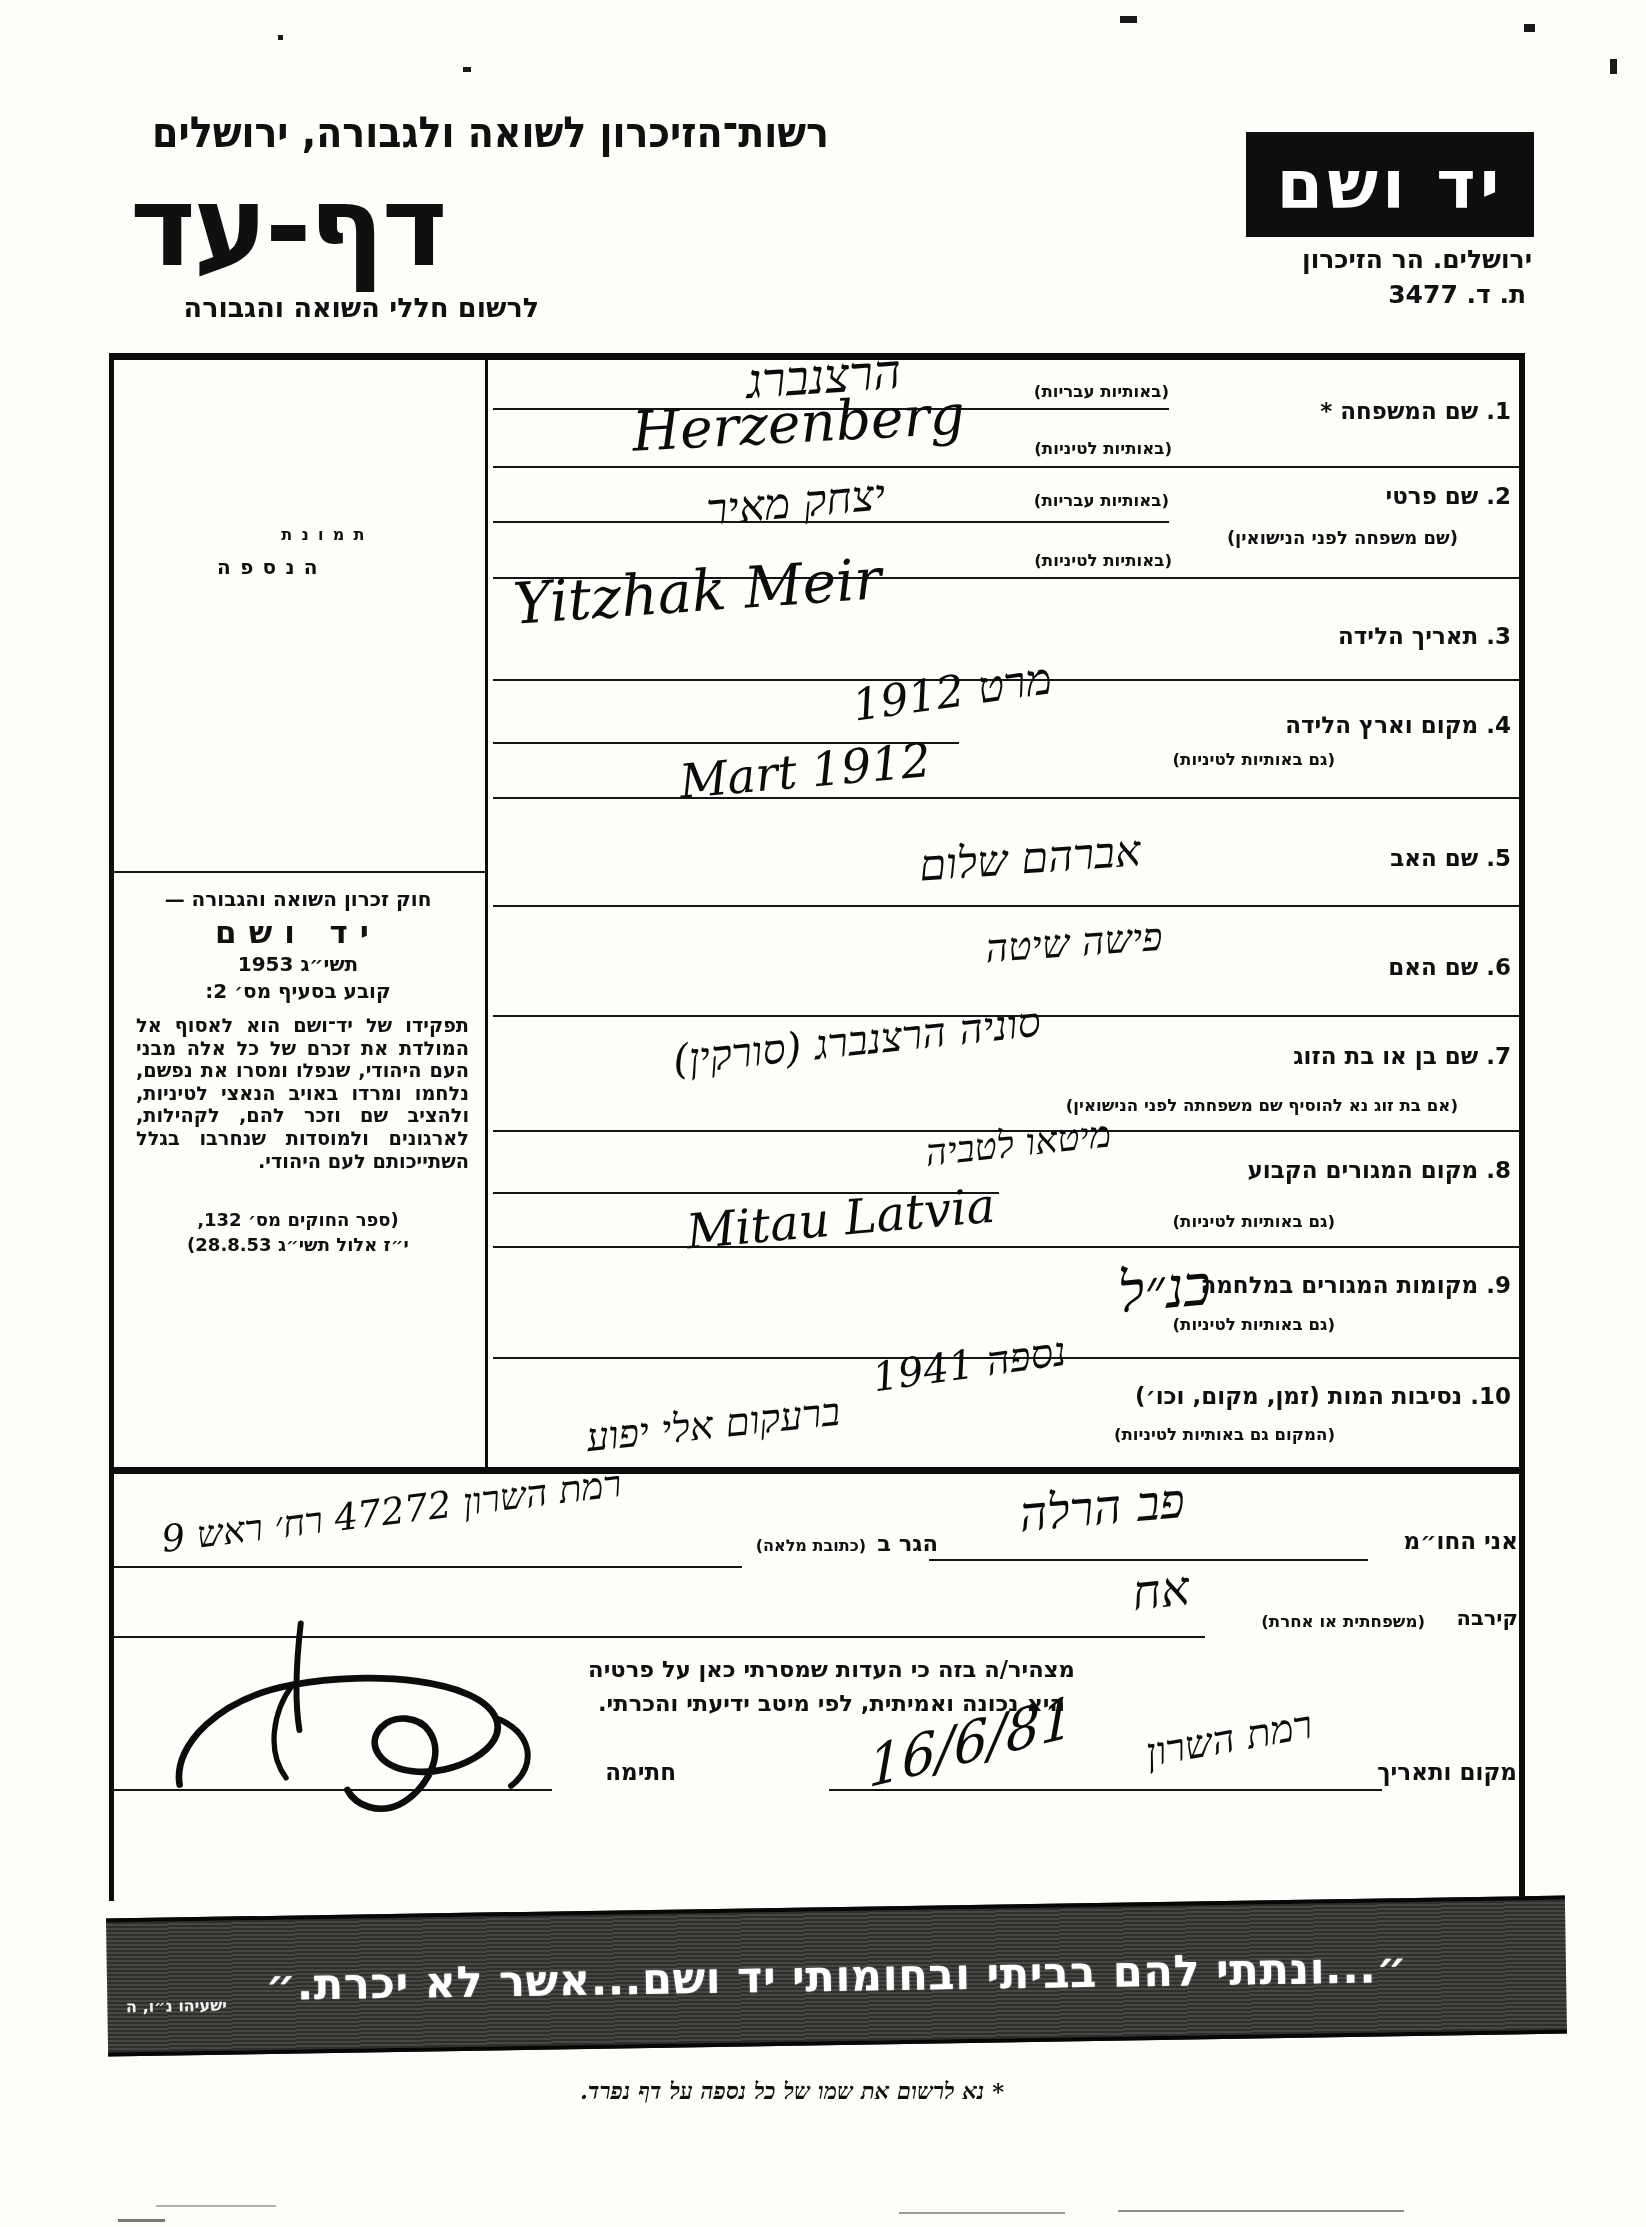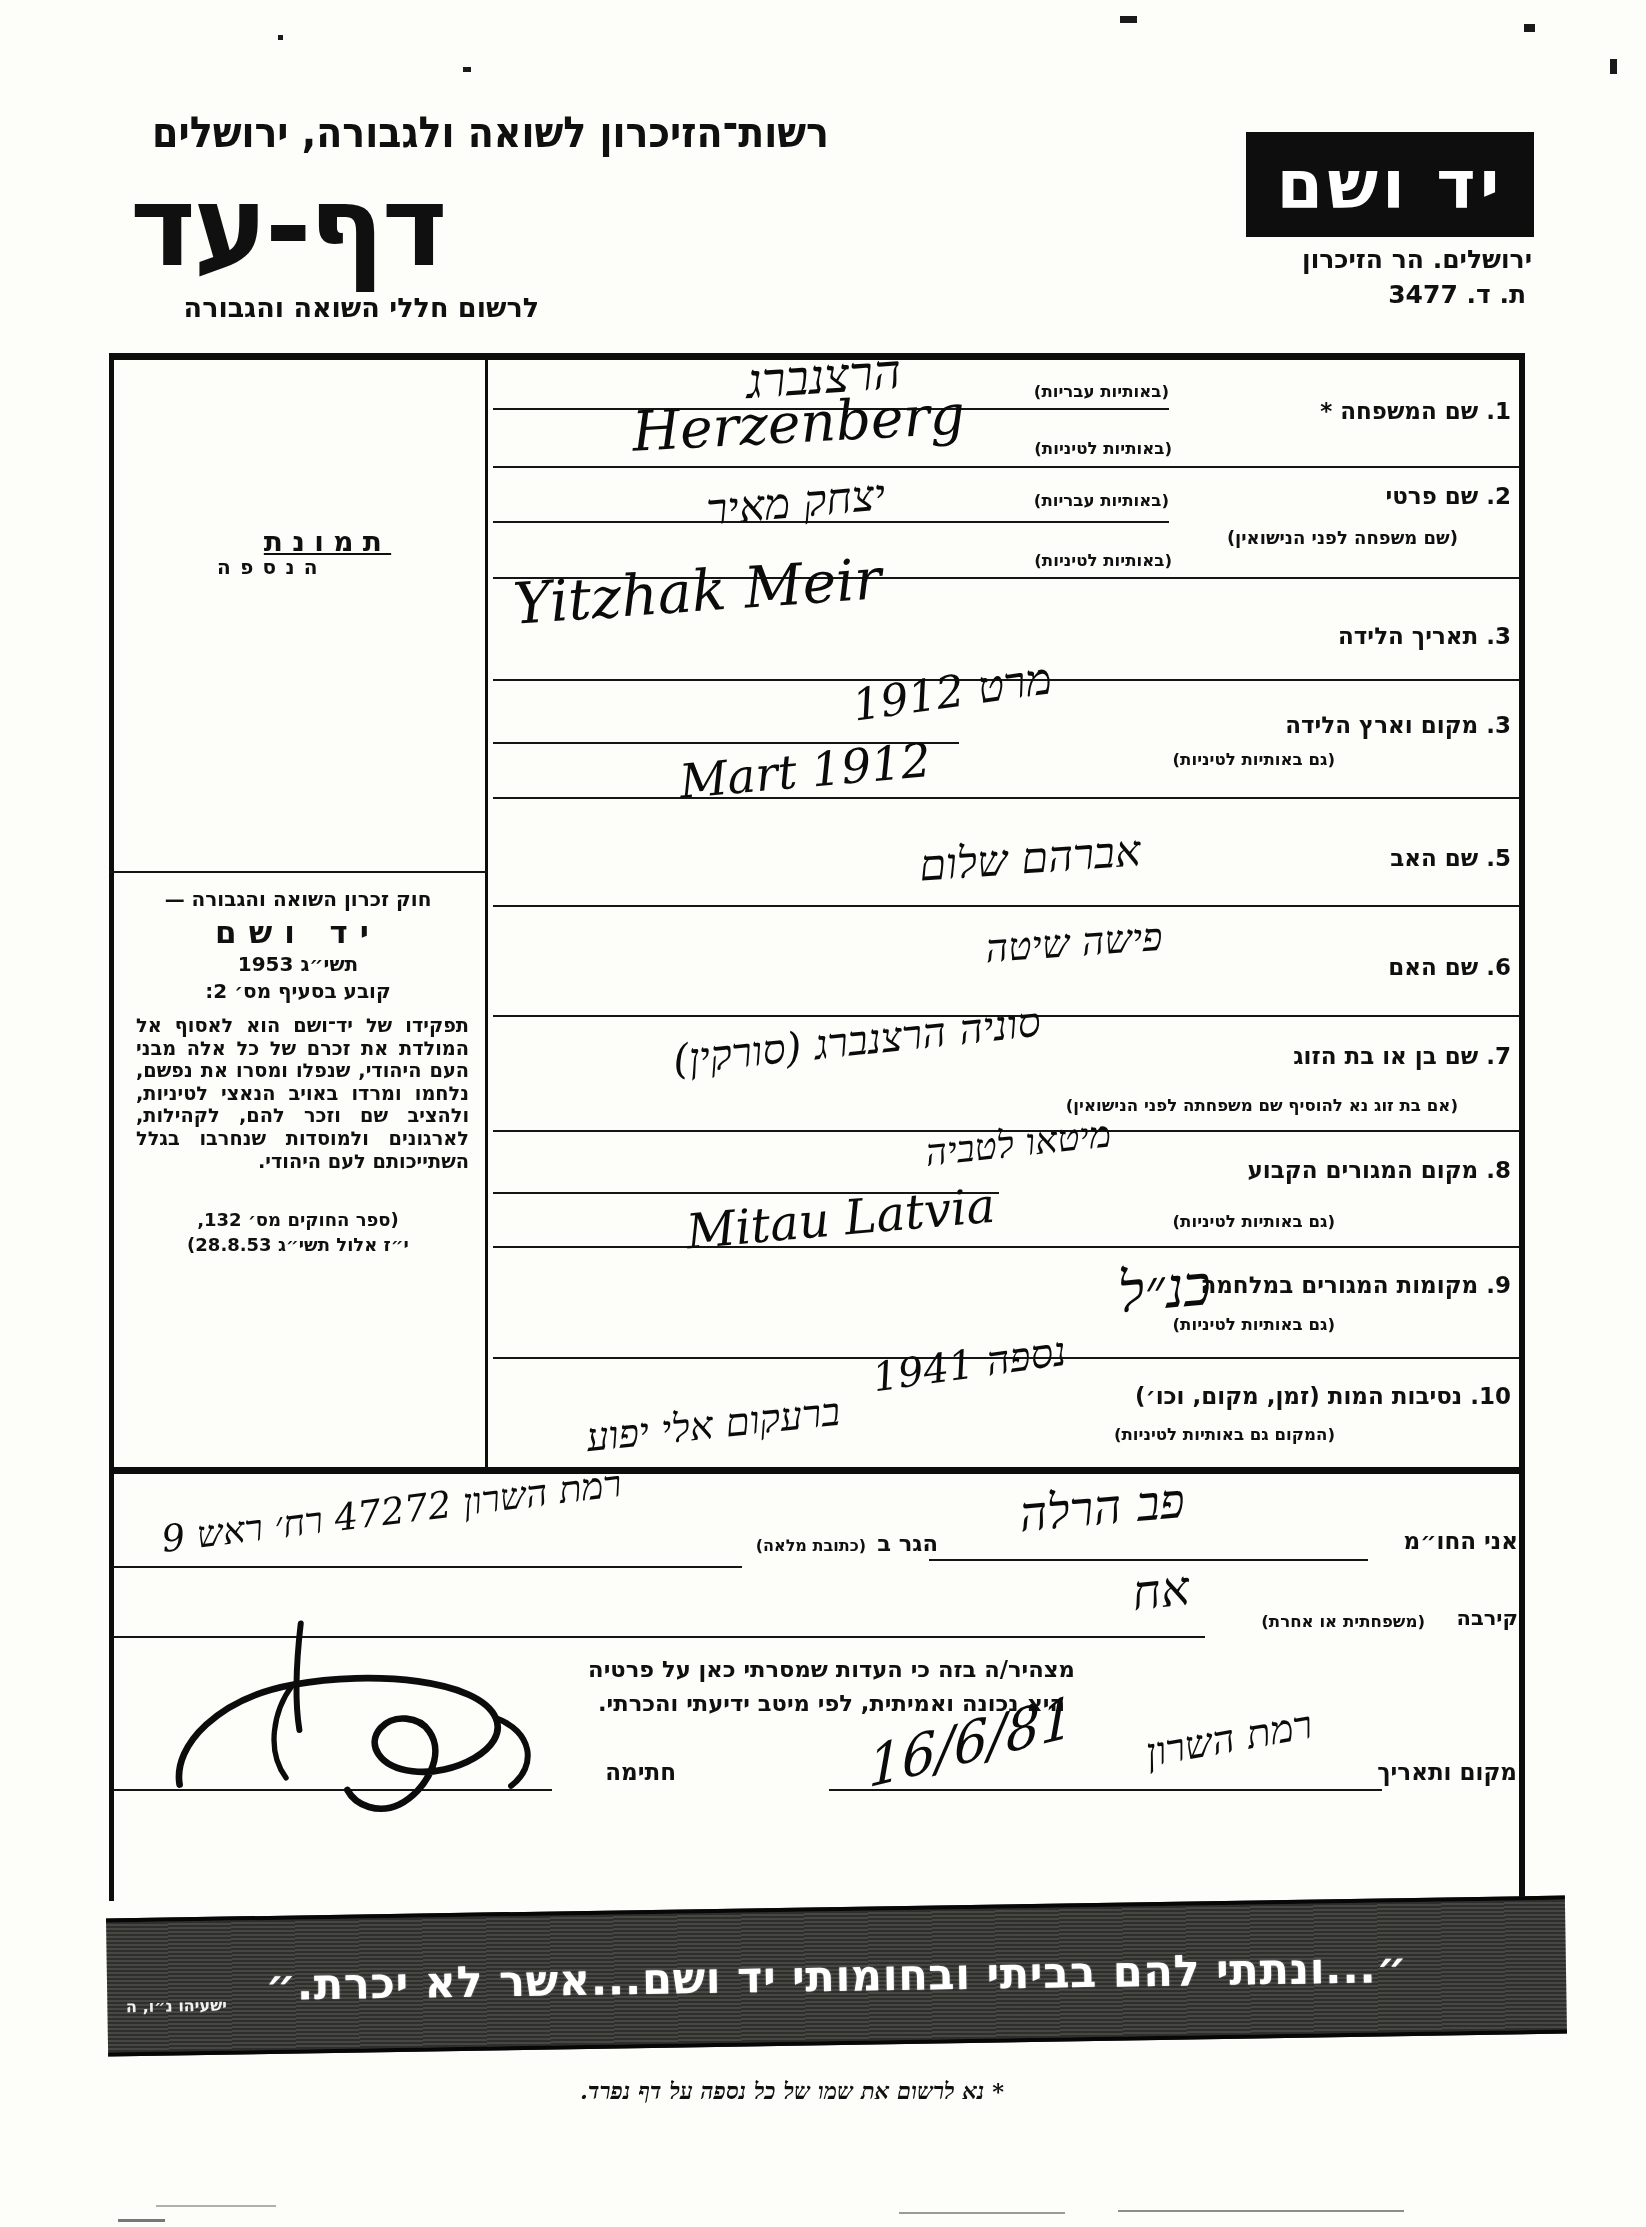--- a/index.html
+++ b/index.html
@@ -48,21 +48,21 @@
   <div class="t ta" style="left:1252px;top:245px;width:280px;font-size:25px;">ירושלים. הר הזיכרון</div>
   <div class="t ta" style="left:1252px;top:280px;width:274px;font-size:25px;">ת. ד. 3477</div>
 
   <div class="thick" style="left:110px;top:353px;width:1414px;height:7.3px;"></div>
   <div class="thick" style="left:1519px;top:353px;width:6px;height:1548px;"></div>
   <div class="thick" style="left:109px;top:353px;width:4.7px;height:1548px;"></div>
   <div class="thick" style="left:485px;top:353px;width:3.3px;height:1120px;"></div>
   <div class="line" style="left:110px;top:871px;width:377px;"></div>
   <div class="thick" style="left:110px;top:1467px;width:1415px;height:7.3px;"></div>
 
-  <div class="t ctr" style="left:110px;top:525px;width:435px;font-size:28px;letter-spacing:9.3px;text-decoration:underline;">תמונת</div>
+  <div class="t ctr" style="left:110px;top:525px;width:435px;font-size:16px;letter-spacing:9.3px;">תמונת</div>
   <div class="t ctr" style="left:110px;top:555px;width:324px;font-size:20px;letter-spacing:9.3px;">הנספה</div>
 
   <div class="t ctr" style="left:120px;top:887px;width:356px;font-size:20px;">חוק זכרון השואה והגבורה —</div>
   <div class="t ctr" style="left:120px;top:914px;width:356px;font-size:31px;letter-spacing:12px;">יד ושם</div>
   <div class="t ctr" style="left:120px;top:952px;width:356px;font-size:20px;">תשי״ג 1953</div>
   <div class="t ctr" style="left:120px;top:979px;width:356px;font-size:20px;">קובע בסעיף מס׳ 2:</div>
   <div class="abs law" style="left:136px;top:1015px;width:333px;font-size:19.3px;line-height:22.6px;">תפקידו של יד־ושם הוא לאסוף אל המולדת את זכרם של כל אלה מבני העם היהודי, שנפלו ומסרו את נפשם, נלחמו ומרדו באויב הנאצי לטיניות, ולהציב שם וזכר להם, לקהילות, לארגונים ולמוסדות שנחרבו בגלל השתייכותם לעם היהודי.</div>
   <div class="t ctr" style="left:120px;top:1209px;width:356px;font-size:18px;">(ספר החוקים מס׳ 132,</div>
   <div class="t ctr" style="left:120px;top:1234px;width:356px;font-size:18px;">י״ז אלול תשי״ג 28.8.53)</div>
 
@@ -88,21 +88,21 @@
 
   <div class="t ta" style="left:1265px;top:483px;width:246px;font-size:23px;">2. שם פרטי</div>
   <div class="t ta" style="left:969px;top:491px;width:200px;font-size:16.6px;">(באותיות עבריות)</div>
   <div class="t ta" style="left:1125px;top:527px;width:333px;font-size:18px;">(שם משפחה לפני הנישואין)</div>
   <div class="t ta" style="left:972px;top:551px;width:200px;font-size:16.6px;">(באותיות לטיניות)</div>
   <div class="hwh" style="left:706px;top:477px;font-size:43px;transform:rotate(-5deg);">יצחק מאיר</div>
   <div class="hwl" style="left:513px;top:558px;font-size:57px;transform:rotate(-4deg);">Yitzhak Meir</div>
 
   <div class="t ta" style="left:1198px;top:623px;width:313px;font-size:23px;">3. תאריך הלידה</div>
 
-  <div class="t ta" style="left:1158px;top:712px;width:353px;font-size:23px;">3. מקום וארץ הלידה</div>
+  <div class="t ta" style="left:1158px;top:712px;width:353px;font-size:23px;">4. מקום וארץ הלידה</div>
   <div class="t ta" style="left:1095px;top:750px;width:240px;font-size:16.6px;">(גם באותיות לטיניות)</div>
   <div class="hwh" style="left:852px;top:666px;font-size:44px;transform:rotate(-8deg);">מרט 1912</div>
   <div class="hwl" style="left:679px;top:743px;font-size:47px;transform:rotate(-5deg);">Mart 1912</div>
 
   <div class="t ta" style="left:1265px;top:845px;width:246px;font-size:23px;">5. שם האב</div>
   <div class="hwh" style="left:919px;top:833px;font-size:43px;transform:rotate(-4deg);">אברהם שלום</div>
 
   <div class="t ta" style="left:1265px;top:954px;width:246px;font-size:23px;">6. שם האם</div>
   <div class="hwh" style="left:985px;top:920px;font-size:39px;transform:rotate(-4deg);">פישה שיטה</div>
 

